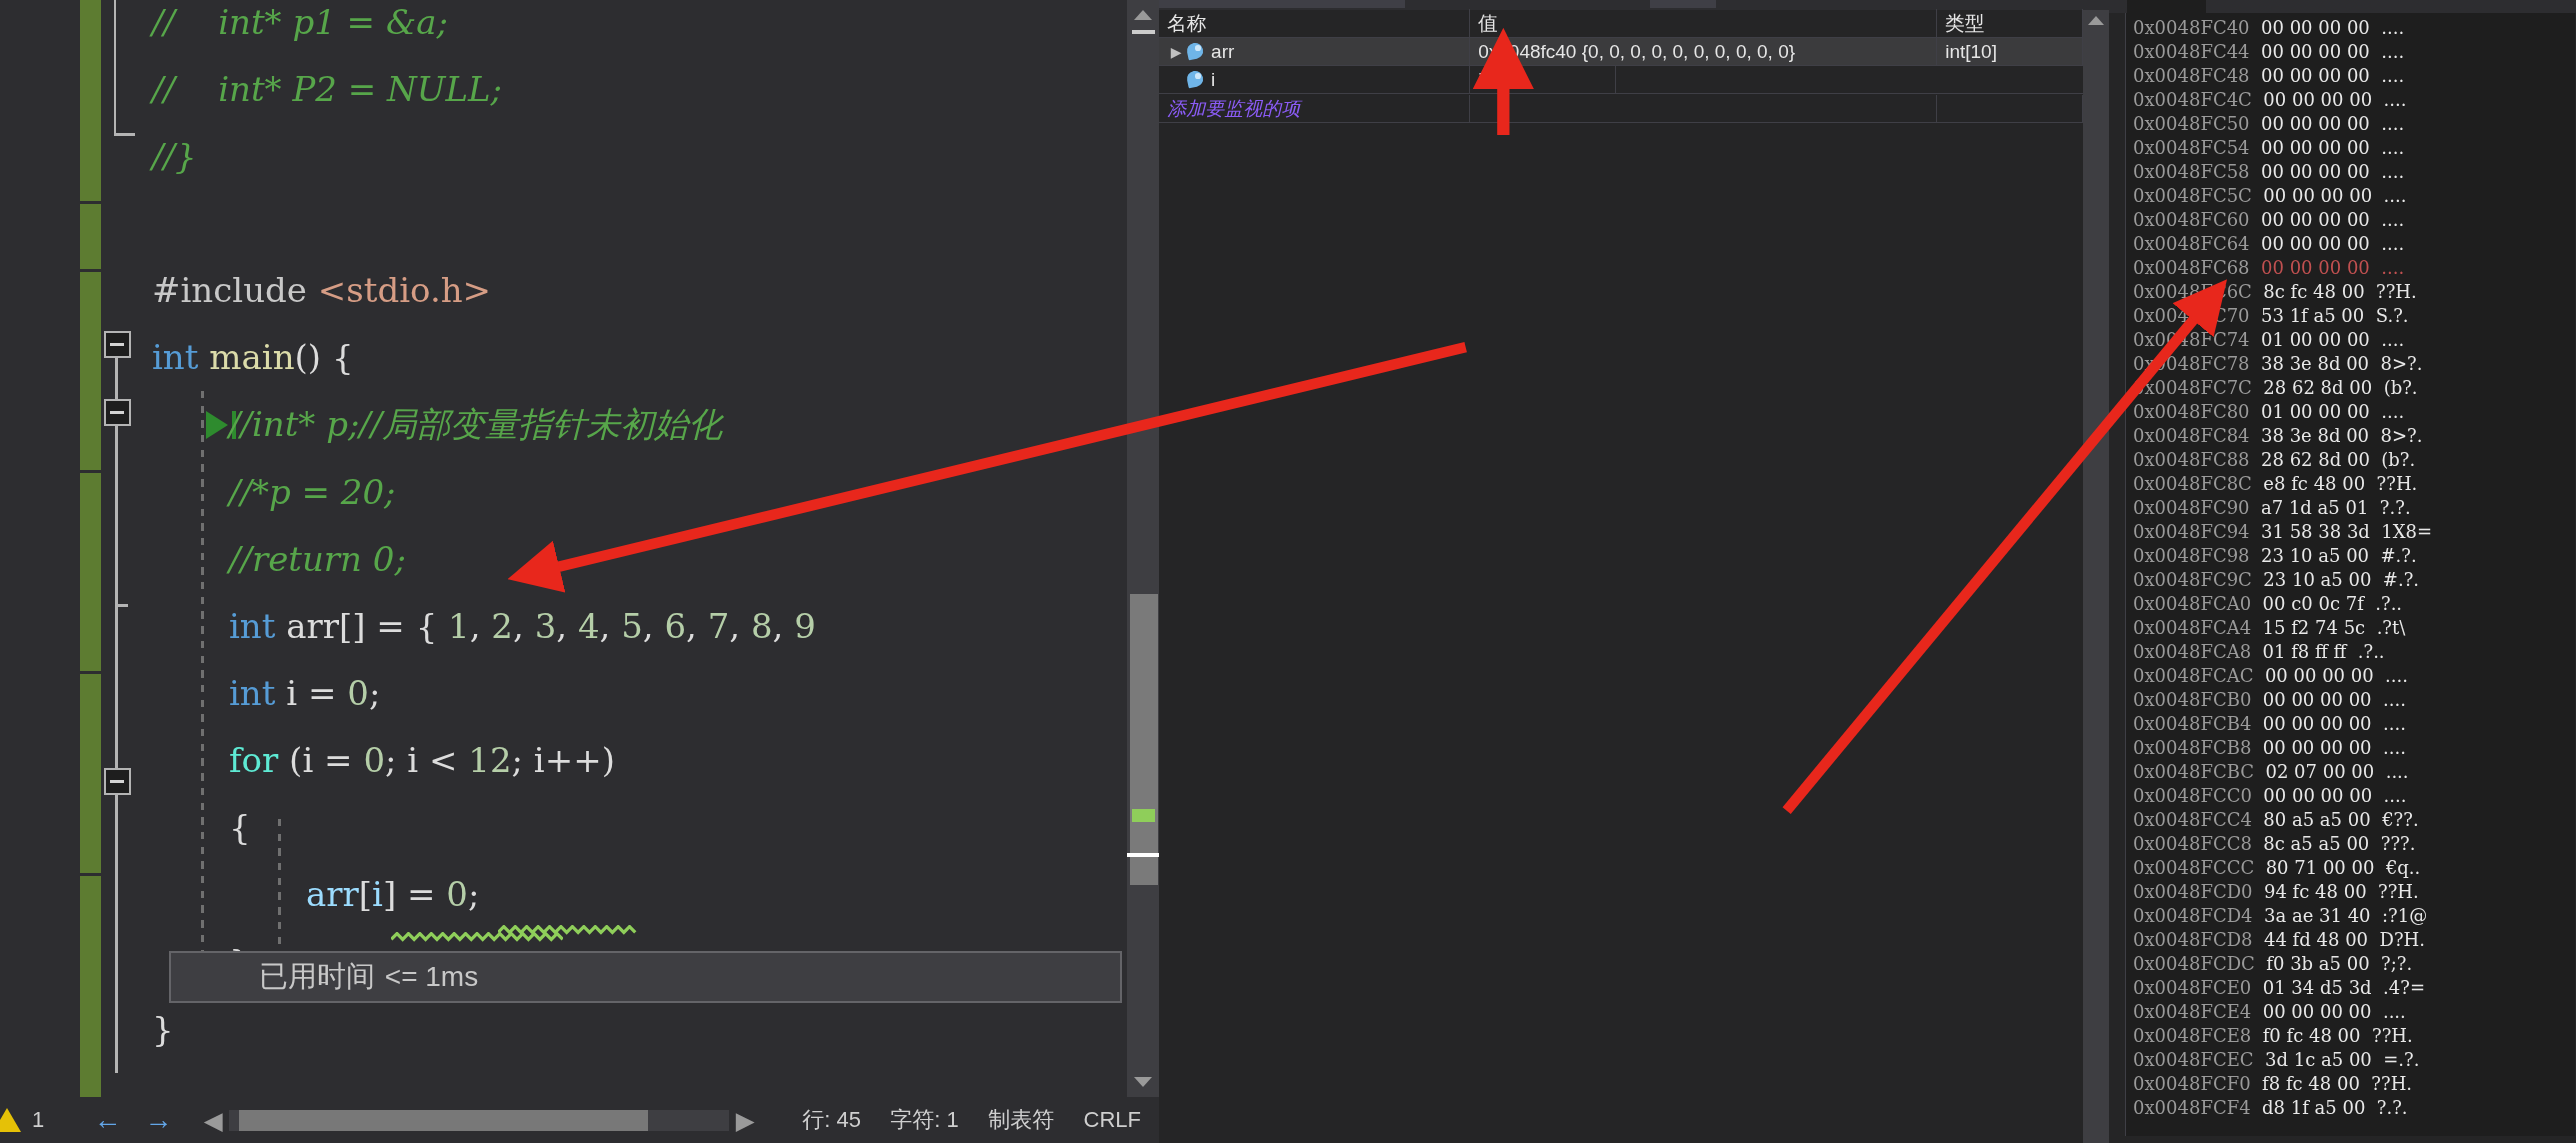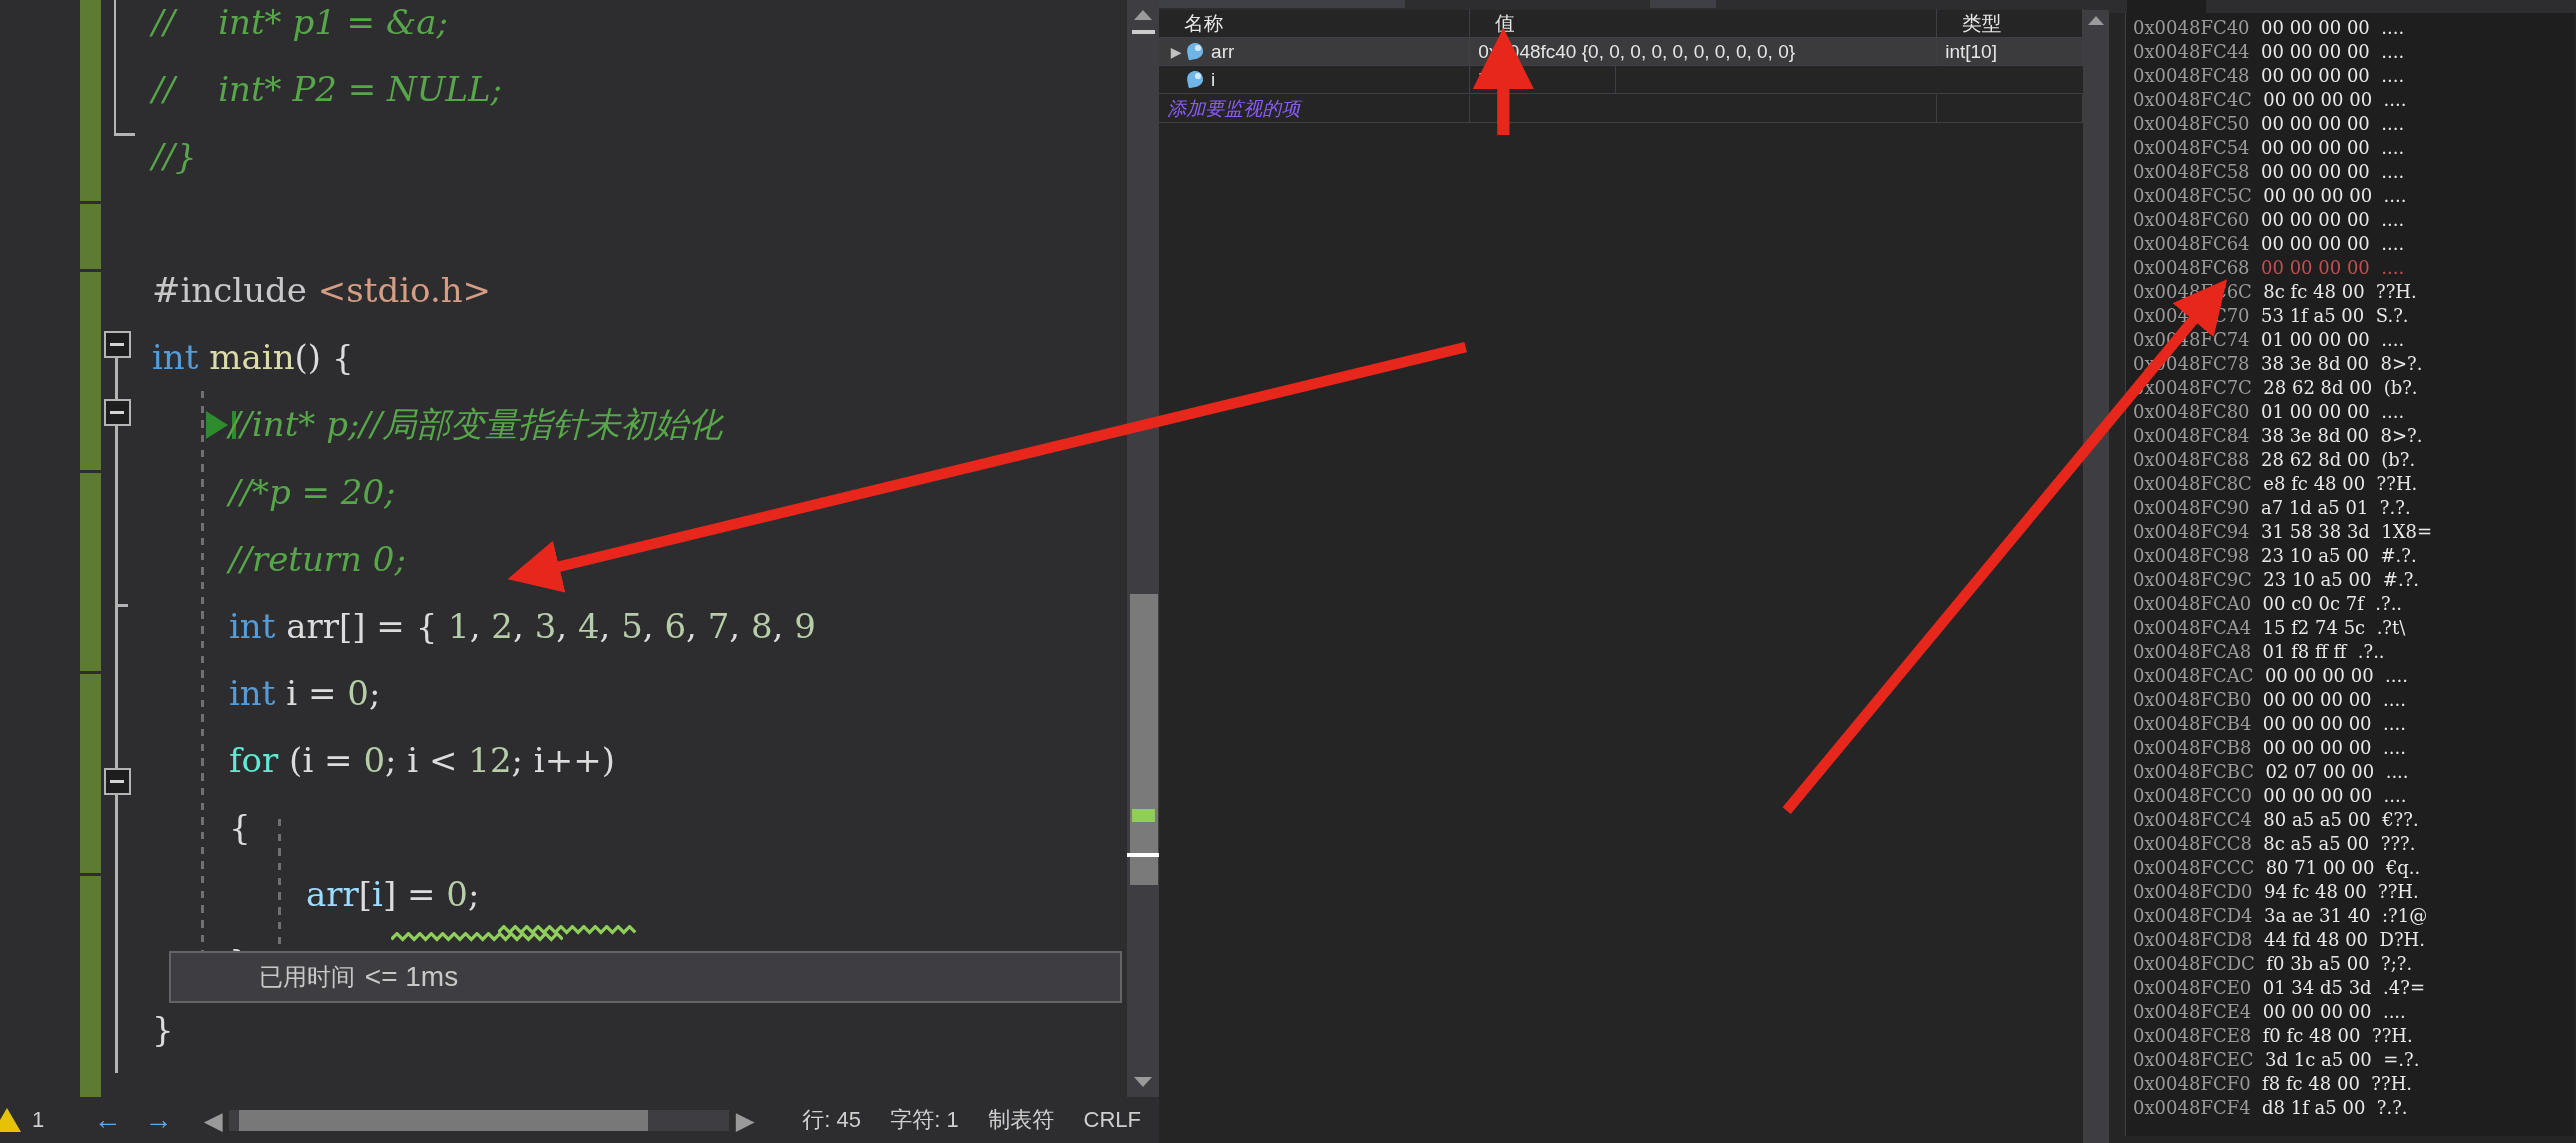--- a/index.html
+++ b/index.html
@@ -96,21 +96,21 @@
   .sq2 svg { display: block; }
 
   
   #datatip {
     position: absolute; left: 169px; top: 951px;
     width: 953px; height: 52px;
     background: #3e3e42; border: 2.5px solid #646468;
     display: flex; align-items: center;
     color: #c8c8c8;
   }
-  #datatip .tip-cn { font-size: 24px; font-family: "Liberation Sans", sans-serif; padding-left: 88px; }
+  #datatip .tip-cn { font-size: 29px; font-family: "Liberation Sans", sans-serif; padding-left: 88px; }
   #datatip .tip-en { font-size: 28px; font-family: "Liberation Sans", sans-serif; padding-left: 9.8px; }
 
   
   #editor-vscroll {
     position: absolute; left: 1127px; top: 0; width: 33px; height: 1097px;
     background: #3e3e42;
   }
   .vs-arrow-up, .vs-arrow-dn {
     position: absolute; left: 7.4px; width: 0; height: 0;
     border-left: 9px solid transparent; border-right: 9px solid transparent;
@@ -153,21 +153,21 @@
   }
   .tb-chip { position: absolute; top: 0; height: 8.2px; background: #3f3f46; }
   #watch-header {
     position: absolute; left: 0; top: 9.8px; width: 924px; height: 28px;
     background: #252526; display: flex; align-items: center;
     color: #e6e6e6; font-size: 19.7px;
     border-bottom: 0.8px solid #3f3f46;
   }
   #watch-header .wh-cell {
     height: 28px; display: flex; align-items: center;
-    padding-left: 25px; border-right: 0.8px solid #3f3f46;
+    padding-left: 8px; border-right: 0.8px solid #3f3f46;
   }
   .watch-row {
     position: absolute; left: 0; width: 924px; height: 28px;
     display: flex; align-items: center; font-size: 19px; color: #e6e6e6;
     border-bottom: 0.8px solid #3f3f46;
   }
   .watch-row.selected { background: #3b3b3d; }
   .wr-cell {
     height: 28px; display: flex; align-items: center;
     padding-left: 8.2px; border-right: 0.8px solid #3f3f46; overflow: hidden;

